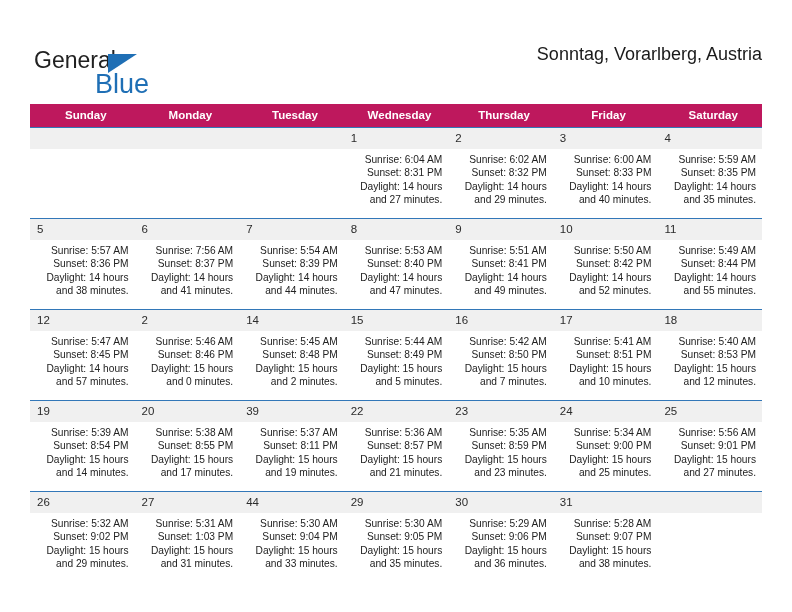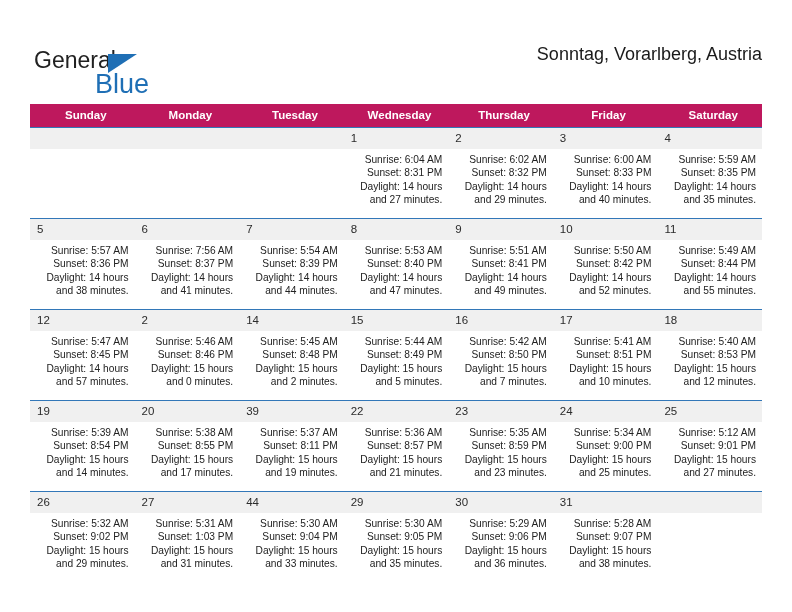--- a/index.html
+++ b/index.html
@@ -456,21 +456,21 @@
                 <div>Sunset: 9:00 PM</div>
                 <div>Daylight: 15 hours</div>
                 <div>and 25 minutes.</div>
               </div>
             </div>
           </td>
           <td>
             <div class="cell-inner">
               <span class="daynum">25</span>
               <div class="details">
-                <div>Sunrise: 5:12 AM</div>
+                <div>Sunrise: 5:56 AM</div>
                 <div>Sunset: 9:01 PM</div>
                 <div>Daylight: 15 hours</div>
                 <div>and 27 minutes.</div>
               </div>
             </div>
           </td>
         </tr>
         <tr class="week-row">
           <td>
             <div class="cell-inner">

